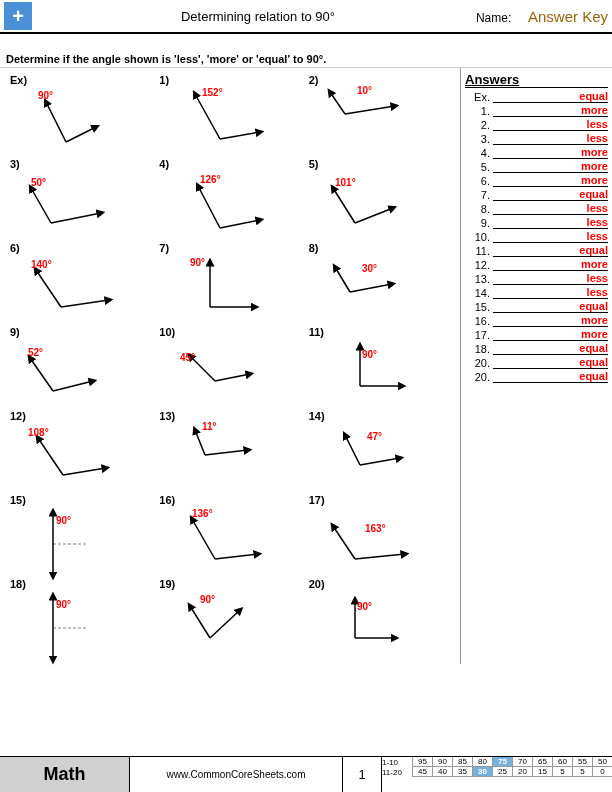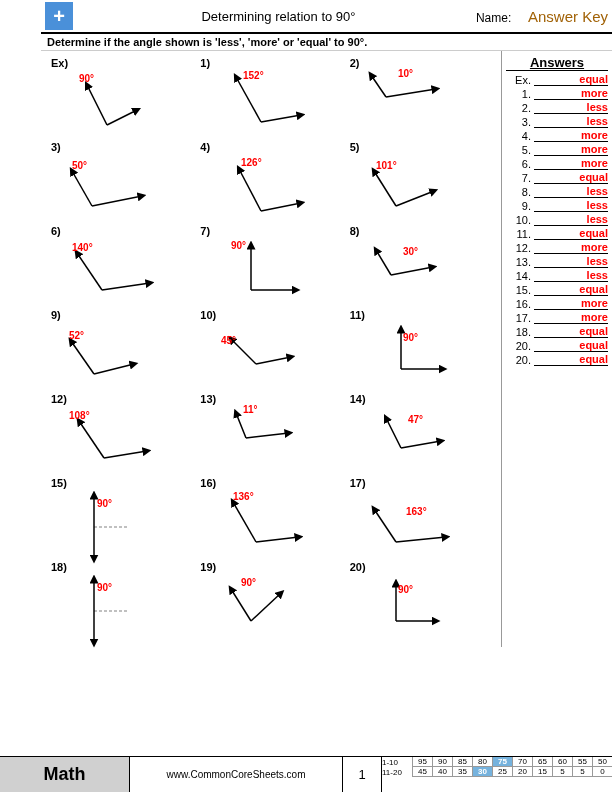--- a/index.html
+++ b/index.html
@@ -1,42 +1,42 @@
 <!DOCTYPE html>
 <html><head>
   <meta charset="utf-8">
   <style>
     * { box-sizing: border-box; margin: 0; padding: 0; }
     body { width: 612px; height: 792px; font-family: Arial, sans-serif; font-size: 11px; background: #fff; position: relative; overflow: hidden; }
     
-    .page { width: 612px; height: 792px; position: relative; padding-left: 41px; }
+    .page { width: 612px; height: 792px; position: relative; }
     
     
     .header { display: flex; align-items: center; border-bottom: 2px solid #000; padding: 2px 4px; }
     .logo { width: 28px; height: 28px; background: #4a90d9; position: relative; display: flex; align-items: center; justify-content: center; margin-right: 8px; }
     .logo::before { content: '+'; color: white; font-size: 20px; font-weight: bold; }
     .title-center { flex: 1; text-align: center; font-size: 13px; font-weight: normal; }
     .name-area { font-size: 12px; }
     .answer-key { color: #a16207; font-size: 15px; font-weight: normal; }
 
     
-    .instructions { padding: 2px 6px; font-size: 11px; border-bottom: 1px solid #ccc; font-weight: bold; }
+    .instructions { padding: 2px 6px; font-size: 11px; border-bottom: 1px solid #ccc; font-weight: bold; margin-top: 17px; }
 
     
     .main { display: flex; }
     .problems-area { width: 460px; padding: 4px 6px; }
     .answers-panel { width: 152px; border-left: 1px solid #999; padding: 4px; }
 
     
     .row { display: flex; margin-bottom: 4px; }
     .problem { width: 150px; min-height: 80px; position: relative; padding: 2px 4px; }
     .problem-num { font-size: 11px; font-weight: bold; }
 
     
-    .answers-title { text-align: center; font-size: 13px; font-weight: bold; border-bottom: 1px solid #000; margin-bottom: 2px; text-decoration: underline; }
+    .answers-title { text-align: left; font-size: 13px; font-weight: bold; border-bottom: 1px solid #000; margin-bottom: 2px; text-decoration: underline; }
     .answer-row { display: flex; align-items: center; margin-bottom: 1px; font-size: 11px; }
     .answer-num { width: 28px; text-align: right; padding-right: 3px; }
     .answer-val { color: red; font-weight: bold; border-bottom: 1px solid #000; flex: 1; text-align: right; font-size: 11px; }
 
     
     .footer { position: absolute; bottom: 0; left: 0; width: 100%; border-top: 1px solid #000; display: flex; align-items: stretch; height: 36px; }
     .footer-math { background: #d0d0d0; width: 130px; display: flex; align-items: center; justify-content: center; font-size: 18px; font-weight: bold; border-right: 1px solid #000; }
     .footer-url { flex: 1; display: flex; align-items: center; justify-content: center; font-size: 10px; }
     .footer-page { width: 40px; display: flex; align-items: center; justify-content: center; font-size: 13px; border-left: 1px solid #000; border-right: 1px solid #000; }
     .footer-scores { display: flex; flex-direction: column; font-size: 8px; }

